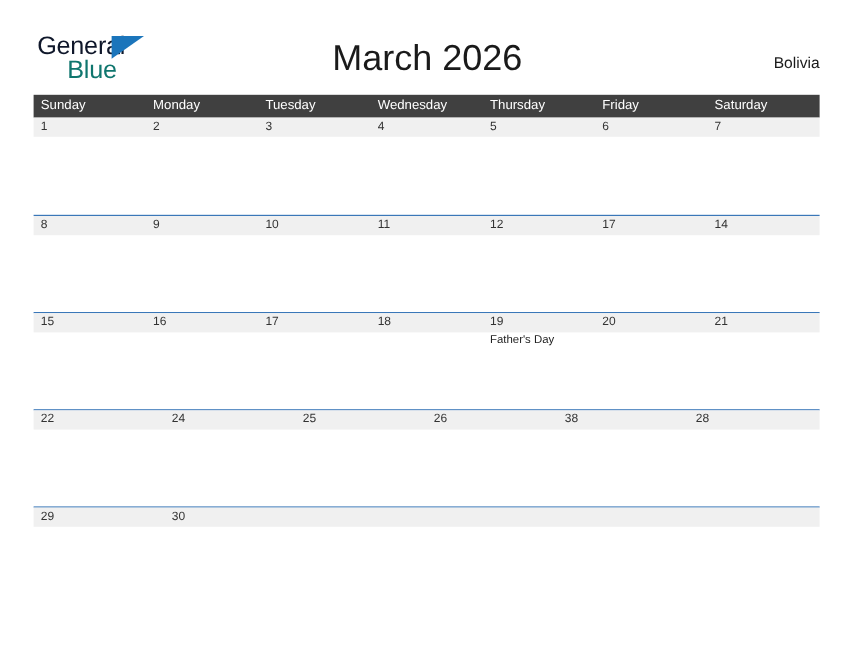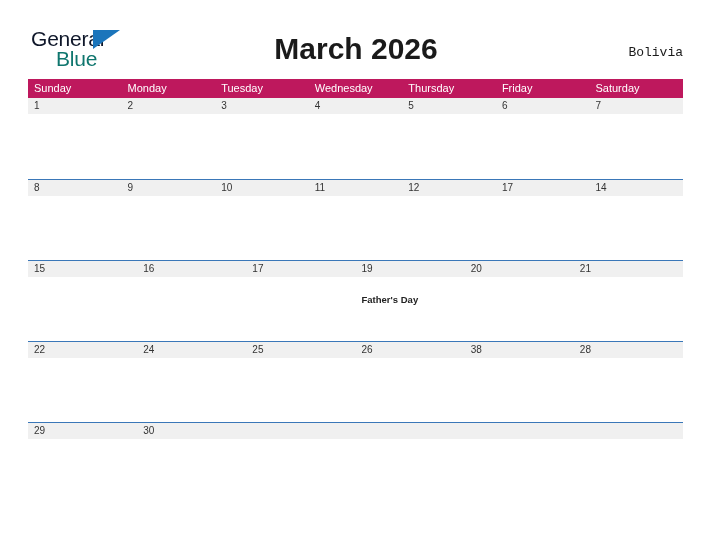--- a/index.html
+++ b/index.html
@@ -60,45 +60,45 @@
   }
 
   .title {
     position: absolute;
     left: 0;
     right: 0;
     top: 32px;
     text-align: center;
     font-size: 30px;
     color: #1a1a1a;
-    font-weight: bold;
+    font-weight: normal;
     font-family: "Liberation Sans", sans-serif;
   }
 
   .country {
     position: absolute;
     right: 29px;
     top: 45px;
     font-size: 13px;
     color: #1a1a1a;
-    font-family: Liberation Mono, monospace;
+    font-family: Liberation Sans, sans-serif;
     padding-left: 44px;
   }
 
   
   .calendar {
     position: absolute;
     left: 28px;
     top: 79px;
     width: 655px;
   }
 
   .dow-row {
     display: flex;
-    background: #be185d;
+    background: #404040;
     height: 19px;
   }
   .dow-cell {
     flex: 1 1 0;
     color: #ffffff;
     font-size: 11px;
     line-height: 19px;
     padding-left: 6px;
     box-sizing: border-box;
     font-family: "Liberation Sans", sans-serif;
@@ -139,22 +139,21 @@
     position: relative;
     display: block;
     font-size: 10px;
     line-height: 16px;
     height: 16px;
     color: #333333;
     font-family: "Liberation Sans", sans-serif;
   }
   .day-events {
     position: relative;
-    padding-top: 16px;
-    font-weight: bold;
+    padding-top: 0;
   }
   .event {
     display: block;
     font-size: 9.5px;
     line-height: 13px;
     color: #222222;
     font-family: "Liberation Sans", sans-serif;
     white-space: nowrap;
   }
   .empty-cell .day-num {
@@ -249,20 +248,23 @@
           <div class="day-cell">
             <span class="day-num">15</span>
           </div>
           <div class="day-cell">
             <span class="day-num">16</span>
           </div>
           <div class="day-cell">
             <span class="day-num">17</span>
           </div>
           <div class="day-cell">
+            <span class="day-num">18</span>
+          </div>
+          <div class="day-cell">
             <span class="day-num">19</span>
             <div class="day-events">
               <span class="event">Father's Day</span>
             </div>
           </div>
           <div class="day-cell">
             <span class="day-num">20</span>
           </div>
           <div class="day-cell">
             <span class="day-num">21</span>

